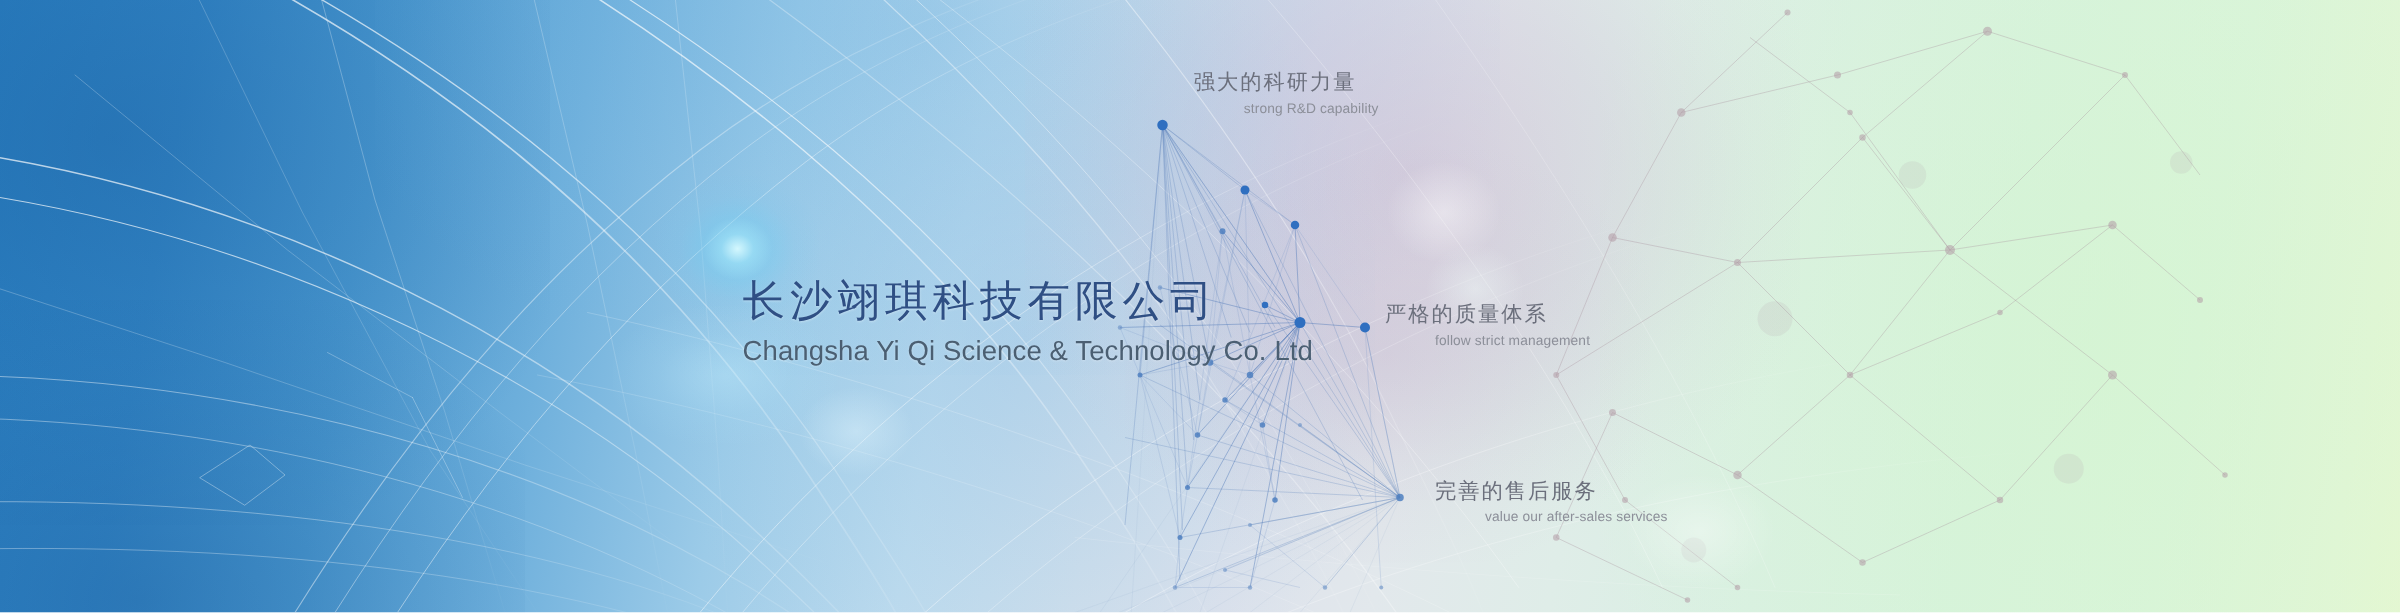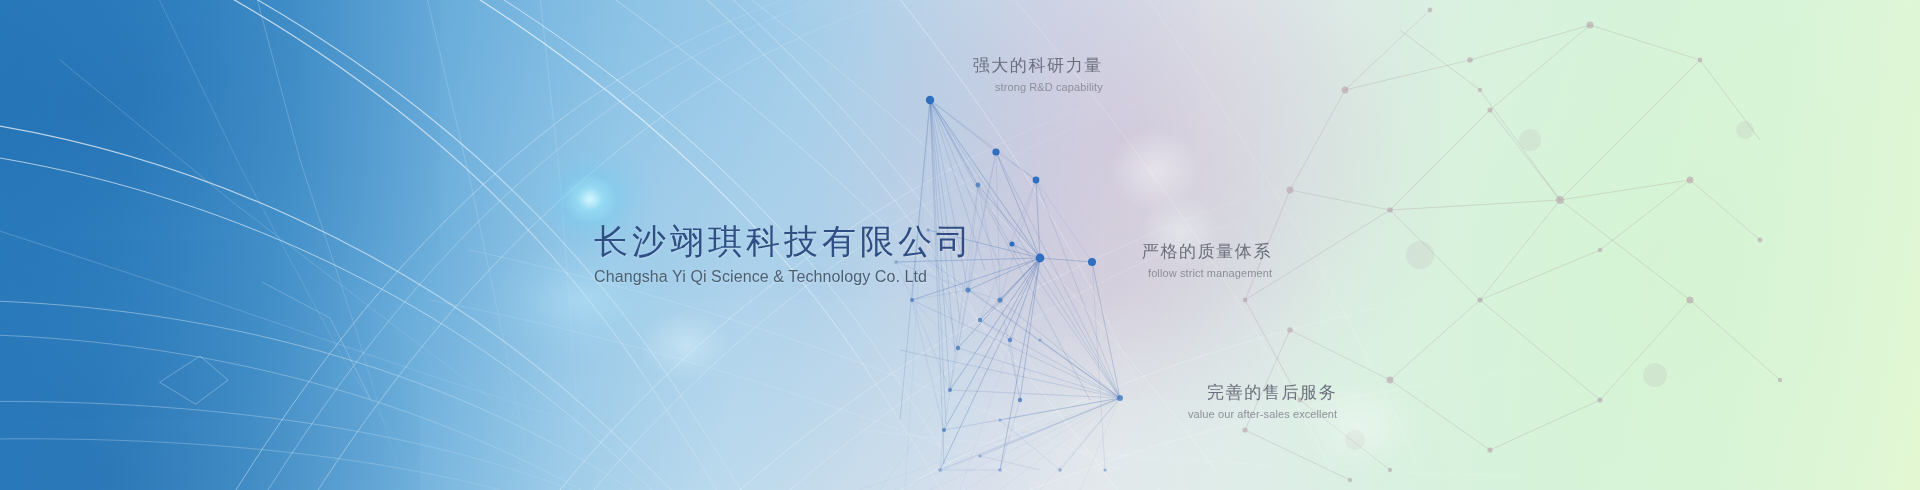--- a/index.html
+++ b/index.html
@@ -144,33 +144,32 @@
     font-family: Liberation Serif, serif;
     font-size: 34px;
     letter-spacing: 4px;
     color: #2f4f84;
     line-height: 1.18;
     white-space: nowrap;
     text-shadow: 0 1px 2px rgba(255,255,255,0.35);
   }
   #company-name-en {
     font-family: "Liberation Sans", "DejaVu Sans", sans-serif;
-    font-size: 16px;
+    font-size: 22px;
     letter-spacing: 0.1px;
     color: #4b5f72;
     margin-top: 6px;
     white-space: nowrap;
     text-shadow: 0 1px 2px rgba(255,255,255,0.30);
   }
 
   
   .feature {
     position: absolute;
     white-space: nowrap;
-    text-align: right;
   }
   .feature .cn {
     font-family: "Liberation Serif", "DejaVu Serif", serif;
     font-size: 17px;
     letter-spacing: 1.6px;
     color: #6b6f7c;
   }
   .feature .en {
     font-family: "Liberation Sans", "DejaVu Sans", sans-serif;
     font-size: 11px;
@@ -520,16 +519,16 @@
   <div class="feature" id="feature-0">
     <div class="cn">强大的科研力量</div>
     <div class="en">strong R&amp;D capability</div>
   </div>
   <div class="feature" id="feature-2">
     <div class="cn">严格的质量体系</div>
     <div class="en">follow strict management</div>
   </div>
   <div class="feature" id="feature-3">
     <div class="cn">完善的售后服务</div>
-    <div class="en">value our after-sales excellent</div>
+    <div class="en">value our after-sales services</div>
   </div>
 
 </div>
 
 </body></html>

